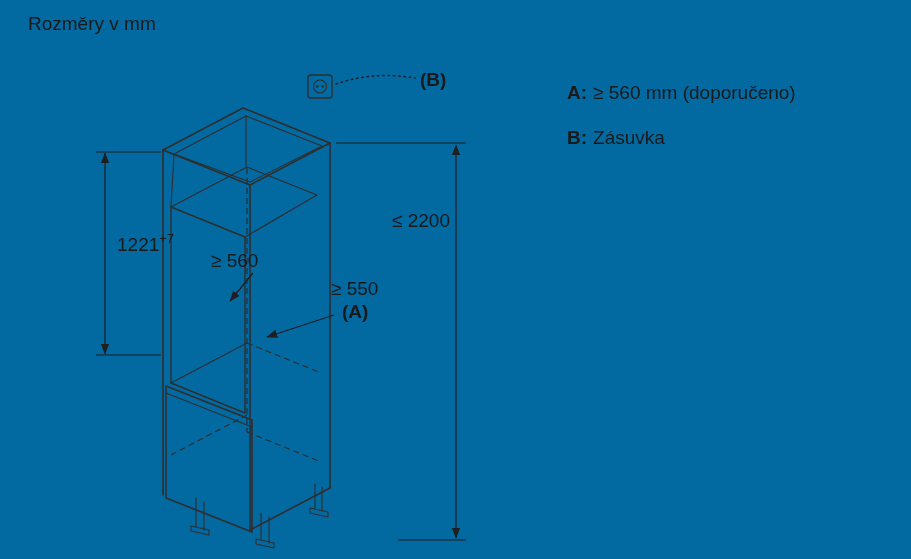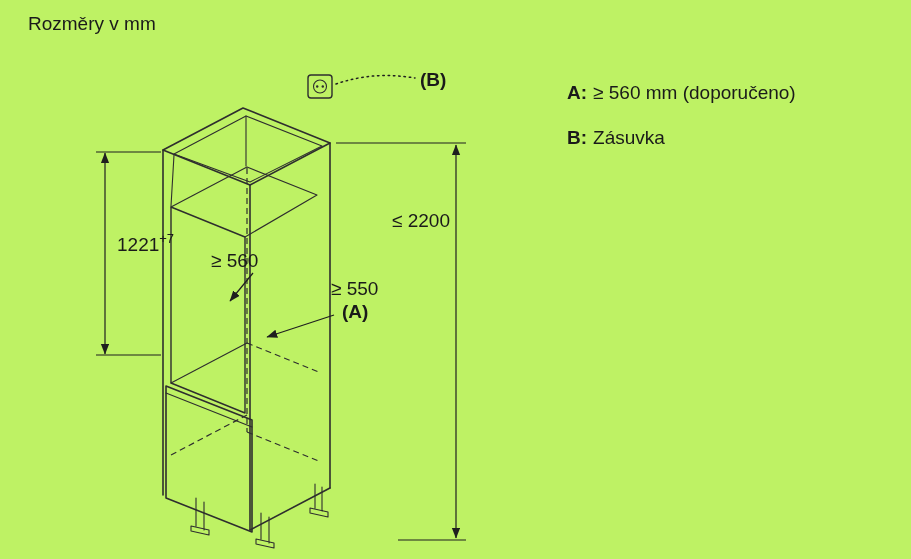--- a/index.html
+++ b/index.html
@@ -1,19 +1,19 @@
 <!DOCTYPE html>
 <html><head>
 <meta charset="utf-8">
 <style>
   html,body{margin:0;padding:0;background:#ffffff;}
   .stage{
     position:relative;
     width:911px;height:559px;
-    background:#bef264;
+    background:#0369a1;
     font-family:"Liberation Sans", sans-serif;
     overflow:hidden;
   }
   svg{display:block;}
   .ln{stroke:#2e2e2e;fill:none;stroke-width:1.6;stroke-linejoin:round;stroke-linecap:round;}
   .thin{stroke-width:1.1;}
   .mid{stroke-width:1.4;}
   .dash{stroke:#2e2e2e;fill:none;stroke-width:1.2;stroke-dasharray:6 4;}
   .dim{stroke:#1f1f1f;fill:none;stroke-width:1.2;}
   .ext{stroke:#1f1f1f;fill:none;stroke-width:1.1;}

